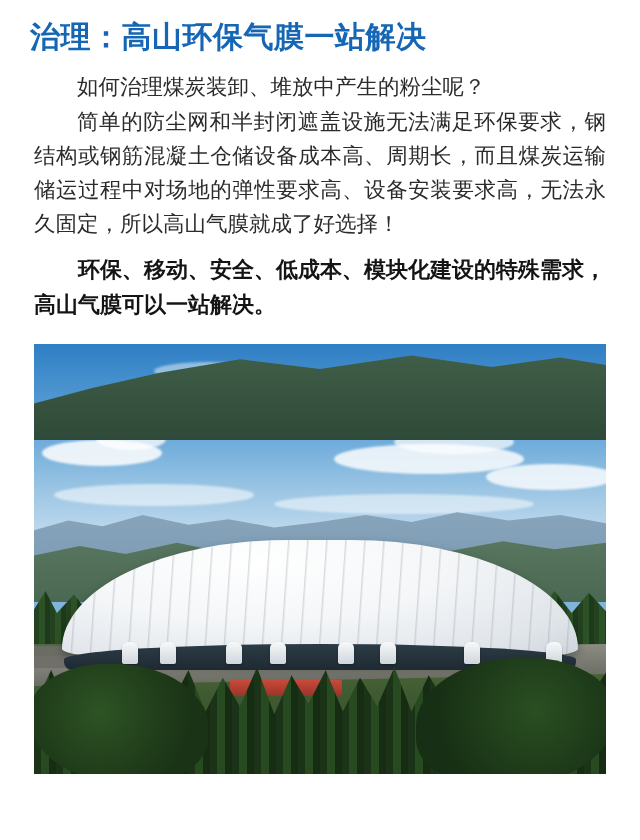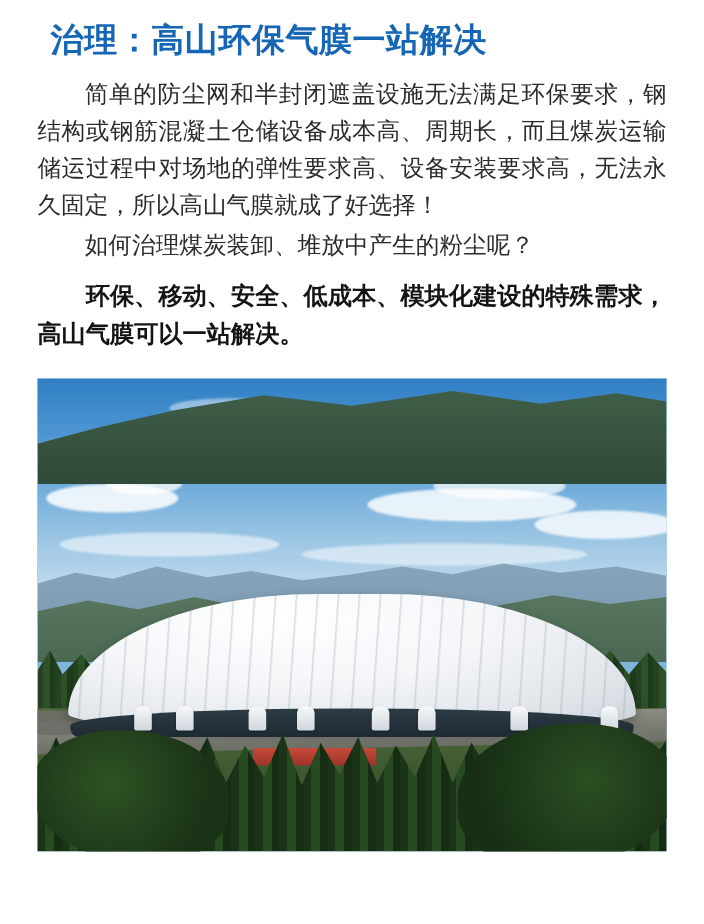--- a/index.html
+++ b/index.html
@@ -15,21 +15,21 @@
   }
   .page {
     position: relative;
     width: 640px;
     height: 840px;
     background: #ffffff;
     box-sizing: border-box;
   }
   .heading {
     margin: 0;
-    padding: 18px 0 0 46px;
+    padding: 18px 0 0 30px;
     font-size: 30px;
     line-height: 1.25;
     font-weight: bold;
     color: #1566b4;
     letter-spacing: 0.5px;
     font-family: "DejaVu Sans", "Liberation Sans", sans-serif;
   }
   .body-copy {
     padding: 14px 34px 0 34px;
   }
@@ -240,22 +240,22 @@
   }
 </style>
 </head>
 <body>
 
 <div class="page">
 
   <h1 class="heading">治理：高山环保气膜一站解决</h1>
 
   <div class="body-copy">
+    <p class="para">如何治理煤炭装卸、堆放中产生的粉尘呢？</p>
     <p class="para no-indent-tail">简单的防尘网和半封闭遮盖设施无法满足环保要求，钢结构或钢筋混凝土仓储设备成本高、周期长，而且煤炭运输储运过程中对场地的弹性要求高、设备安装要求高，无法永久固定，所以高山气膜就成了好选择！</p>
-    <p class="para">如何治理煤炭装卸、堆放中产生的粉尘呢？</p>
     <p class="para-strong">环保、移动、安全、低成本、模块化建设的特殊需求，高山气膜可以一站解决。</p>
   </div>
 
   <div class="photo-wrap">
     <div class="sky">
       <div class="cloud c10"></div>
       <div class="cloud c4"></div>
       <div class="cloud c3"></div>
       <div class="cloud c2"></div>
       <div class="cloud c1"></div>

